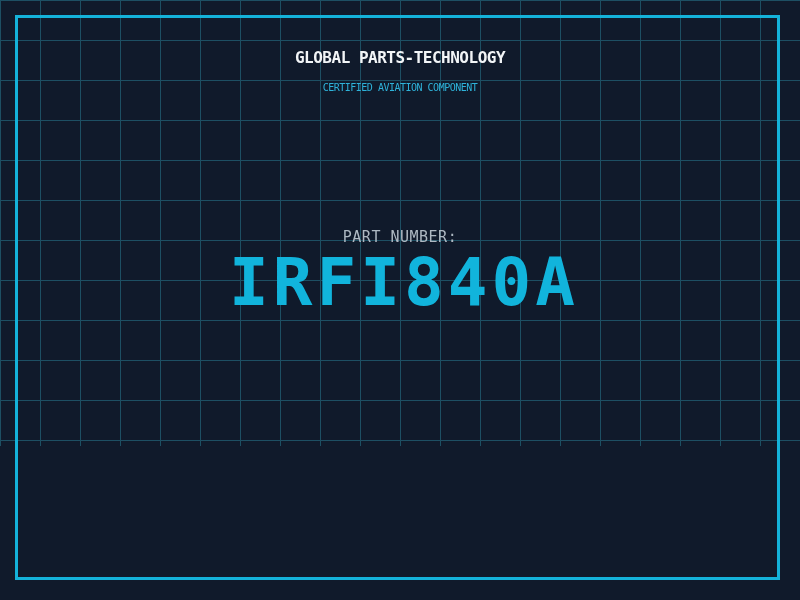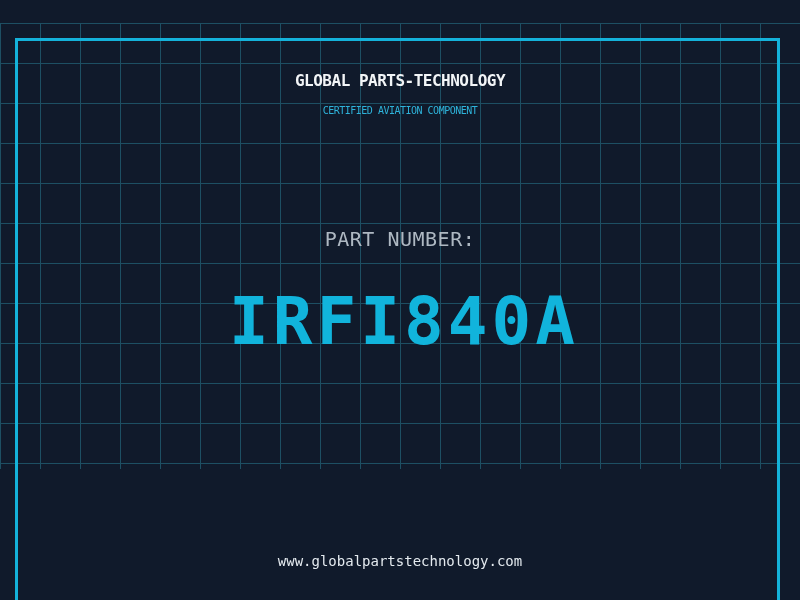--- a/index.html
+++ b/index.html
@@ -14,21 +14,20 @@
   .canvas {
     position: relative;
     width: 800px;
     height: 446px;
     background-color: var(--background, #101a2b);
     background-image:
       linear-gradient(to right, var(--grid-line, #1d4f63) 1px, transparent 1px),
       linear-gradient(to bottom, var(--grid-line, #1d4f63) 1px, transparent 1px);
     background-size: 40px 40px;
     font-family: "DejaVu Sans Mono", "Liberation Mono", monospace;
-    margin-top: 23px;
   }
 
   .frame {
     position: absolute;
     left: 15px;
     top: 15px;
     width: 765px;
     height: 565px;
     border: 3px solid var(--frame, #14b2da);
     box-sizing: border-box;
@@ -54,29 +53,29 @@
 
   .tagline {
     top: 78px;
     font-size: 10px;
     line-height: 20px;
     letter-spacing: -0.5px;
     color: var(--tagline-cyan, #2eb3da);
   }
 
   .part-label {
-    top: 206px;
-    font-size: 20px;
+    top: 227px;
+    font-size: 15px;
     line-height: 20px;
     letter-spacing: 0.5px;
     color: var(--label-gray, #aeb8c2);
   }
 
   .part-number {
-    top: 264px;
+    top: 248px;
     font-size: 66px;
     line-height: 70px;
     font-weight: bold;
     letter-spacing: 4px;
     color: var(--accent-cyan, #11b4dc);
     padding-left: 8px;
   }
 
   .website {
     top: 528px;
@@ -92,14 +91,13 @@
   <div class="frame"></div>
 
   <div class="text-line company-name">GLOBAL PARTS-TECHNOLOGY</div>
 
   <div class="text-line tagline">CERTIFIED AVIATION COMPONENT</div>
 
   <div class="text-line part-label">PART NUMBER:</div>
 
   <div class="text-line part-number">IRFI840A</div>
 
-  <div class="text-line website">www.globalpartstechnology.com</div>
 </div>
 
 </body></html>

